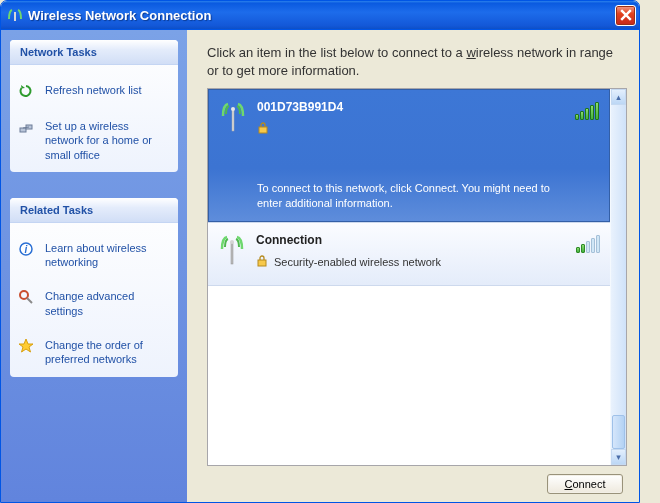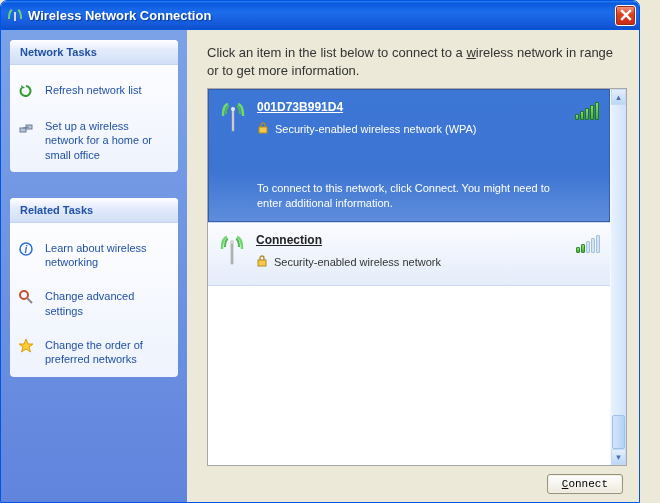--- a/index.html
+++ b/index.html
@@ -142,42 +142,42 @@
   }
   .net-item.unselected {
     background: linear-gradient(to bottom, #fbfcff 0%, #e4ecfa 100%);
     color: #333;
     border-top:1px solid #cdd9ed;
     border-bottom:1px solid #cdd9ed;
     border-left:none; border-right:none;
   }
   .wifi-icon { width:28px; display:flex; flex-direction:column; align-items:center; gap:4px; padding-top:2px;}
   .net-body { flex:1; }
-  .net-name { font-weight:bold; font-size:12px; margin-bottom:8px; color:inherit;text-decoration:underline;}
+  .net-name { font-weight:bold; font-size:12px; margin-bottom:8px; color:inherit;}
   .net-item.unselected .net-name { color:#222; }
   .net-sec { display:flex; align-items:center; gap:6px; font-size:11px; margin-bottom:6px;}
   .net-item.selected .net-sec { color:#fff; }
   .net-desc { font-size:11px; line-height:1.35;margin-top:45px; }
   .signal { display:flex; align-items:flex-end; gap:1px; height:20px; padding-top:6px;}
   .signal .bar { width:4px; background: linear-gradient(to bottom, #8cdc6f, #43b040); border:1px solid #2e8b27; border-radius:1px;}
   .signal.selected .bar { border-color:#1f7518;}
   .signal .bar.off { background:#d0e6f6; border-color:#a5c0d8;}
   .bottom-bar {
     display:flex;
     justify-content:flex-end;
     padding: 8px 4px 0 0;
   }
   .connect-btn {
     min-width:76px;
     padding: 3px 14px;
     background: linear-gradient(to bottom, #fff, #eee9dd);
     border:1px solid #99927a;
     border-radius:3px;
     font-size:11px;
-    font-family: Liberation Mono, monospace;
+    font-family: Liberation Sans, sans-serif;
     cursor:pointer;
     box-shadow: 0 0 0 1px #f2efe6 inset;
   }
   .lock { width:12px; height:12px; }
 </style>
 </head>
 <body>
 
 <div class="window">
   <div class="titlebar">
@@ -275,21 +275,20 @@
             </div>
             <div class="net-body">
               <div class="net-name">001D73B991D4</div>
               <div class="net-sec">
                 <span>
                   <svg class="lock" viewBox="0 0 12 12">
                       <rect x="2" y="5" width="8" height="6" fill="#f7c94b" stroke="#b58a1e"></rect>
                       <path d="M4 5 V3 A2 2 0 0 1 8 3 V5" fill="none" stroke="#b58a1e" stroke-width="1.3"></path>
                     </svg>
                 </span>
-                <span>Security-enabled wireless network (WPA)</span>
               </div>
               <div class="net-desc">To connect to this network, click Connect. You might need to enter additional information.</div>
             </div>
             <div class="signal selected">
               <div class="bar" style="height:6px"></div>
               <div class="bar" style="height:9px"></div>
               <div class="bar" style="height:12px"></div>
               <div class="bar" style="height:15px"></div>
               <div class="bar" style="height:18px"></div>
             </div>

